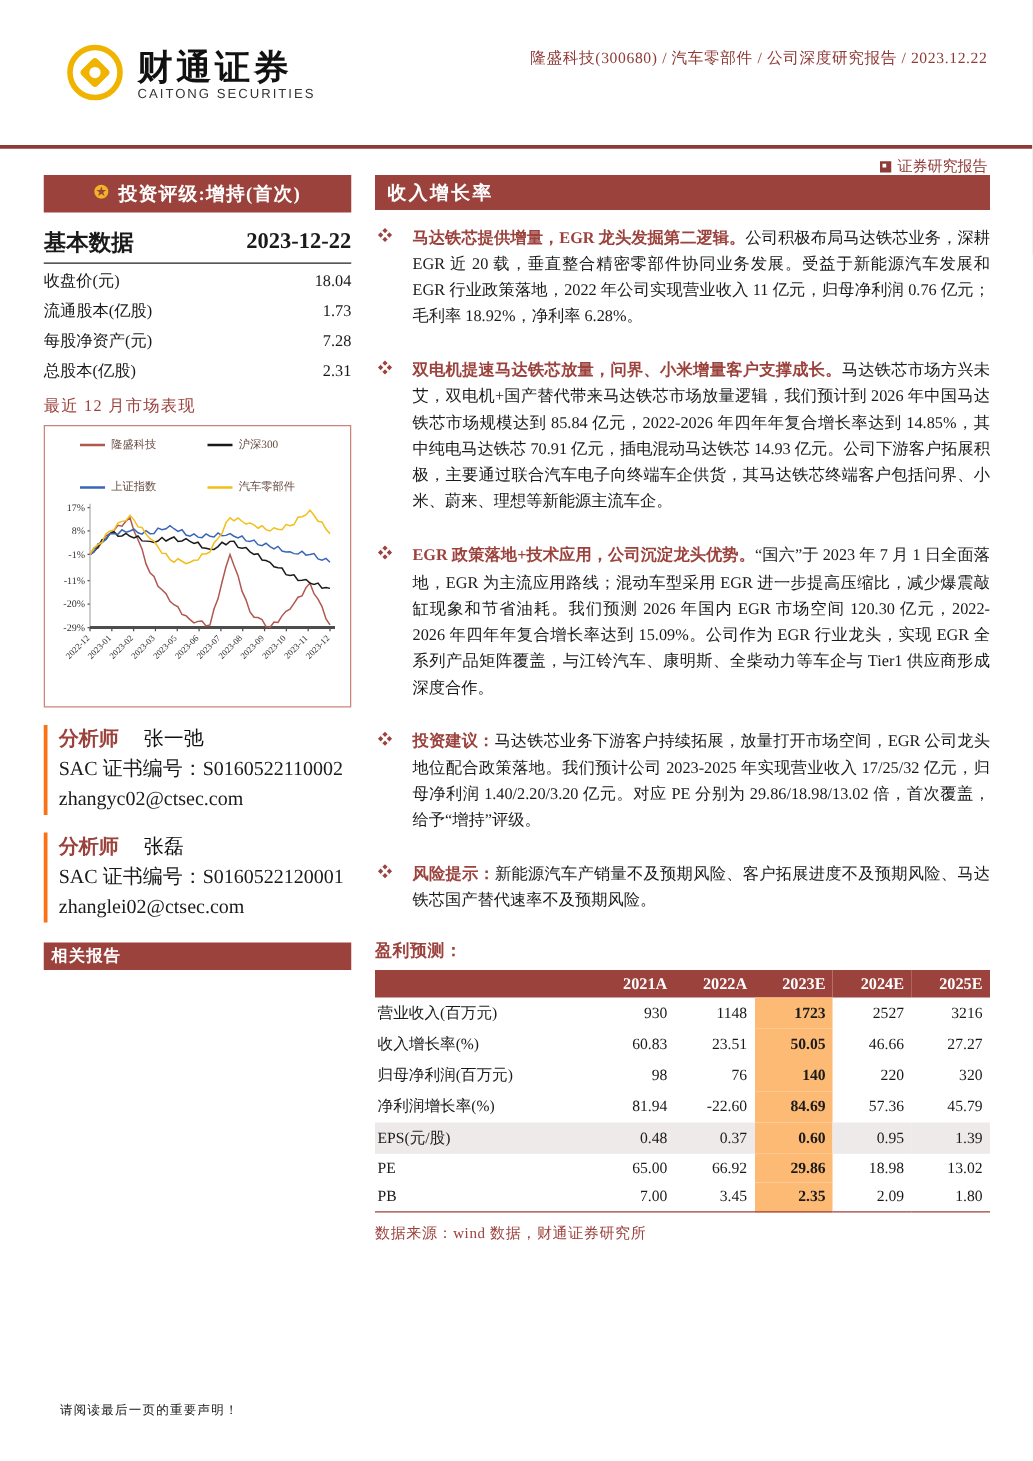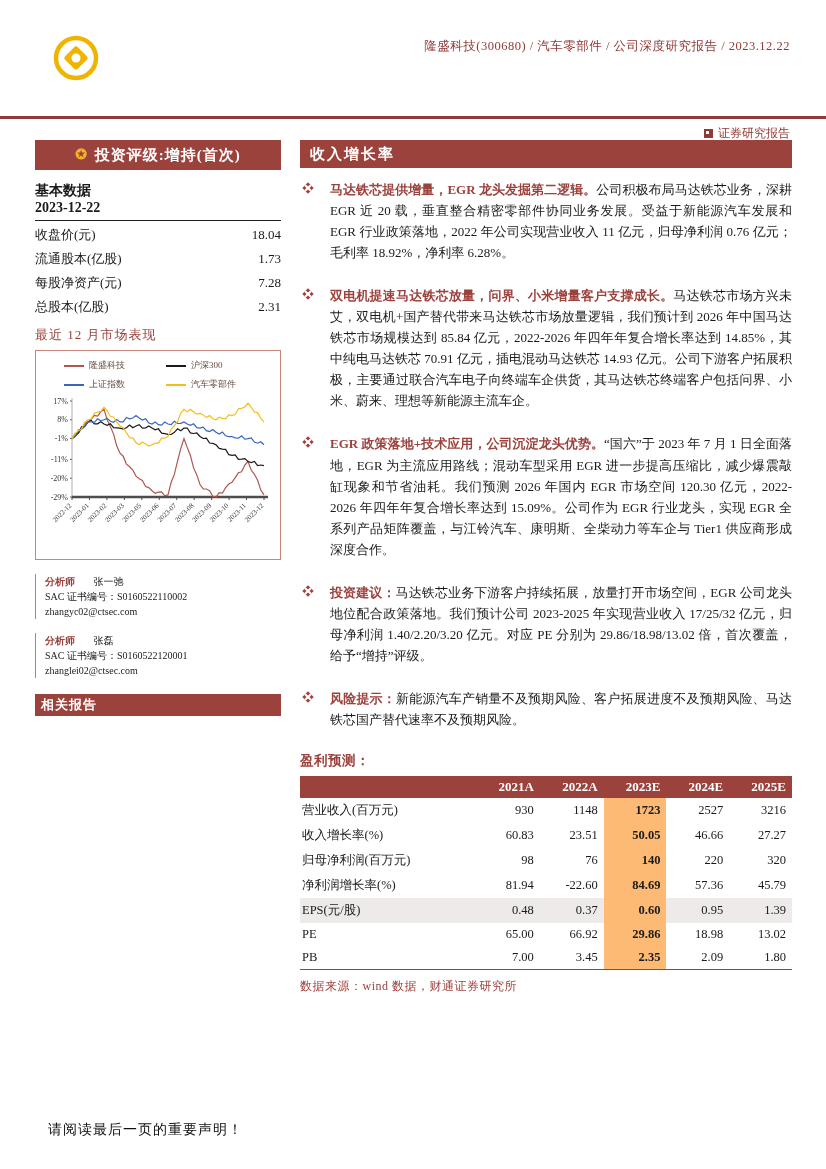--- a/index.html
+++ b/index.html
@@ -20,30 +20,30 @@
   
   .left-col{position:absolute;left:35px;top:140px;width:246px;}
   .right-col{position:absolute;left:300px;top:140px;width:492px;}
   
   .banner{background:#9c423d;color:#fff;font-weight:bold;display:flex;align-items:center;}
   .rating-banner{height:30px;font-size:15px;justify-content:center;gap:7px;letter-spacing:1px;}
   .badge{color:#f0b428;font-size:14px;line-height:1;}
   .related{height:22px;font-size:13px;padding-left:6px;letter-spacing:1px;margin-top:16px;}
   
   .bd-head{display:flex;justify-content:space-between;border-bottom:1.5px solid #222;
-           padding:12px 0 4px 0;font-weight:bold;font-size:14px;flex-direction:column;}
+           padding:12px 0 4px 0;font-weight:bold;font-size:18px;}
   .bd-row{display:flex;justify-content:space-between;font-size:13px;padding:5px 0 0 0;line-height:1.45;}
   .mkt-title{color:#9c423d;font-size:13px;margin-top:10px;letter-spacing:1px;}
   
   .chart-box{margin-top:6px;border:1px solid #c9847c;padding:6px 2px 2px 2px;background:#fff;}
-  .legend{display:grid;grid-template-columns:1fr 1fr;row-gap:6px;padding:2px 10px 4px 26px;}
+  .legend{display:grid;grid-template-columns:1fr 1fr;row-gap:21px;padding:2px 10px 4px 26px;}
   .leg-item{display:flex;align-items:center;gap:5px;font-size:9px;color:#684c42;}
   .leg-swatch{width:20px;height:2px;display:inline-block;}
   
-  .analyst{border-left:1px solid #f97316;padding-left:9px;margin-top:14px;font-size:10px;line-height:1.5;}
+  .analyst{border-left:3px solid #f97316;padding-left:9px;margin-top:14px;font-size:16px;line-height:1.5;}
   .analyst .role{color:#9c423d;font-weight:bold;margin-right:16px;}
   .analyst .name{color:#111;}
   
   .core-banner{height:28px;font-size:15px;padding-left:10px;letter-spacing:2px;}
   .bullet{position:relative;padding-left:30px;margin-top:11px;margin-bottom:22px;
           font-size:13px;line-height:1.62;text-align:justify;}
   .diamond{position:absolute;left:4px;top:5px;width:8px;height:8px;background:#9c423d;transform:rotate(45deg);}
   .diamond:before{content:"";position:absolute;left:0;top:3px;width:8px;height:2px;background:#fff;}
   .diamond:after{content:"";position:absolute;left:3px;top:0;width:2px;height:8px;background:#fff;}
   .lead{color:#9c423d;font-weight:bold;}
@@ -51,34 +51,38 @@
   .ft-title{color:#9c423d;font-weight:bold;font-size:13.5px;margin-top:4px;letter-spacing:.5px;}
   table.ft{width:100%;border-collapse:collapse;margin-top:6px;font-size:12.5px;border-bottom:1.5px solid #9c423d;}
   table.ft th{background:#9c423d;color:#fff;font-weight:bold;text-align:right;padding:3px 6px 3px 0;font-size:13px;}
   table.ft th:first-child{text-align:left;}
   table.ft td{padding:4px 6px 4px 0;text-align:right;}
   table.ft td.lbl{text-align:left;padding-left:2px;width:168px;}
   table.ft tr.shade-row td{background:#edeae9;}
   table.ft td.c23,table.ft tr.shade-row td.c23{background:#fdba74;font-weight:bold;}
   .source{color:#9c423d;font-size:12px;margin-top:8px;letter-spacing:.5px;}
   
-  .footer{position:absolute;left:48px;top:1121px;font-size:14px;color:#111;letter-spacing:1px;}
+  .footer{position:absolute;left:48px;top:1121px;font-size:10px;color:#111;letter-spacing:1px;}
 </style>
 </head>
 <body>
 
 <div class="page">
 
   <div class="logo">
     <span>
       <svg width="48" height="48" viewBox="0 0 48 48">
         <circle cx="24" cy="24" r="20" fill="none" stroke="#f0b400" stroke-width="4.5"></circle>
         <rect x="15" y="15" width="18" height="18" rx="3" fill="#f0b400" transform="rotate(45 24 24)"></rect>
         <circle cx="24" cy="24" r="4.5" fill="#fff"></circle>
       </svg>
+    </span>
+    <span class="logo-text">
+      <div class="cn">财通证券</div>
+      <div class="en">CAITONG SECURITIES</div>
     </span>
   </div>
 
   <div class="header-right">
     <div class="meta">隆盛科技(300680) / 汽车零部件 / 公司深度研究报告 / 2023.12.22</div>
   </div>
 
   <div class="rule"></div>
 
   <div class="report-tag">

